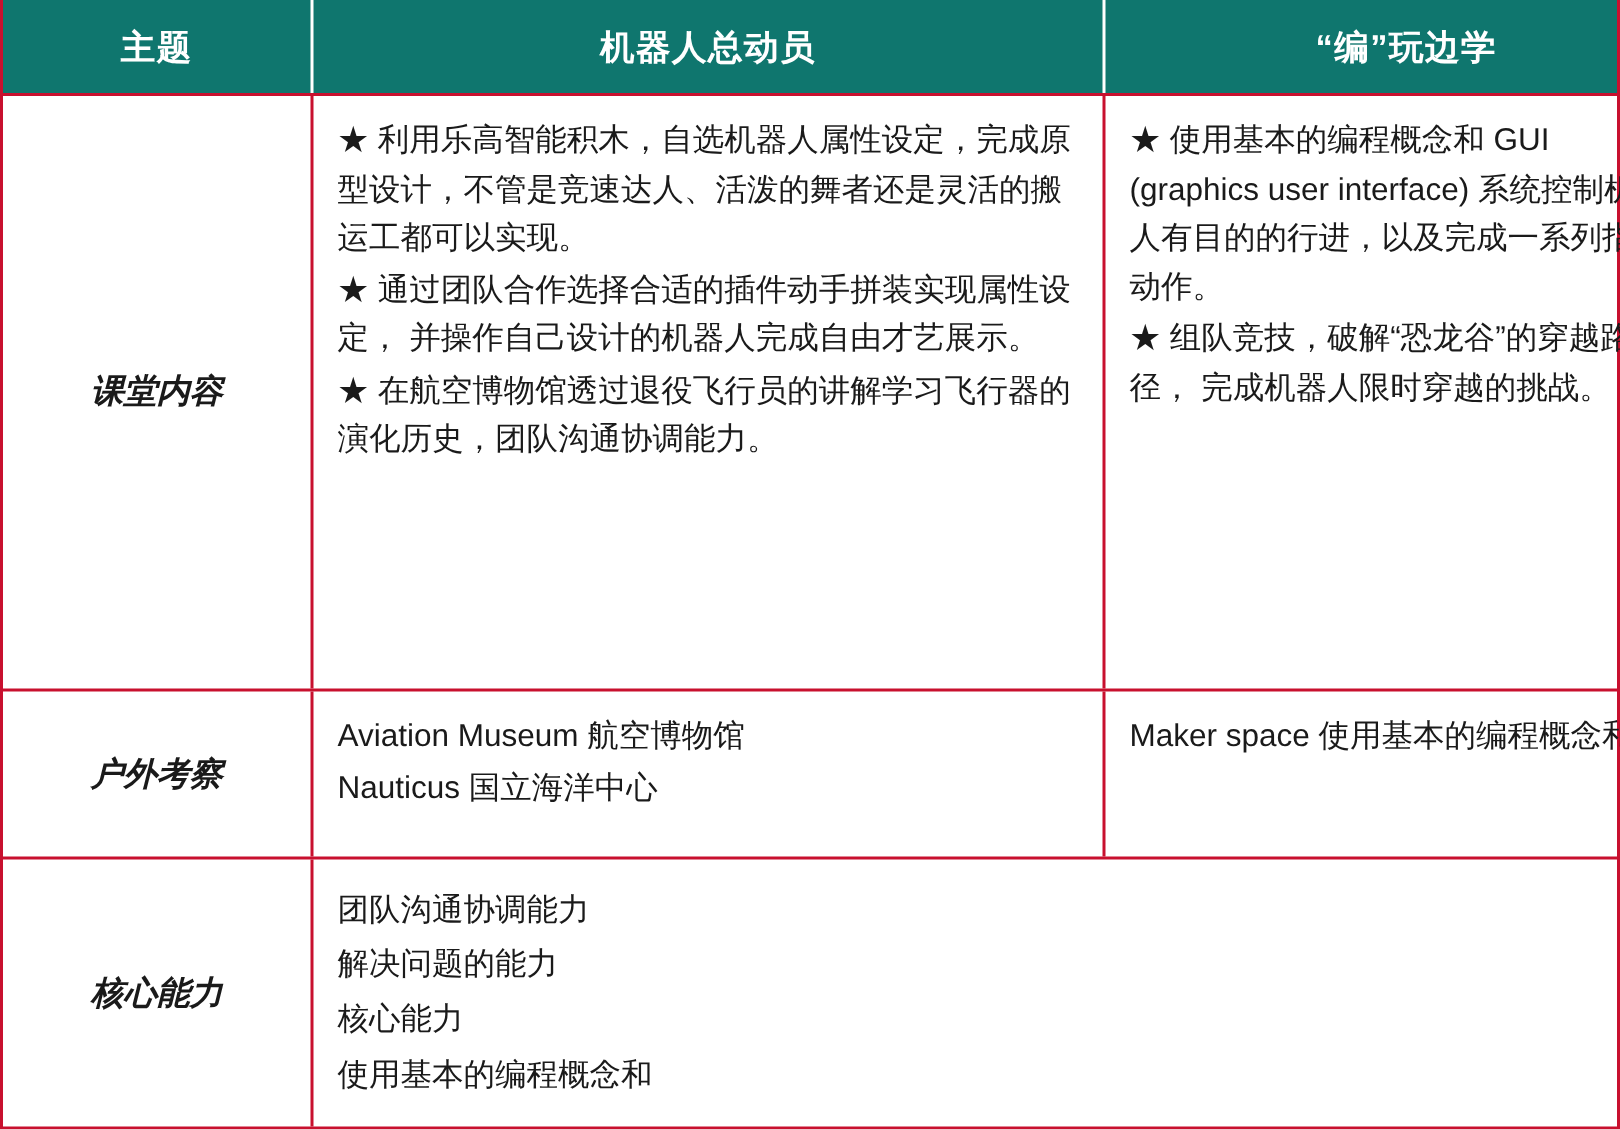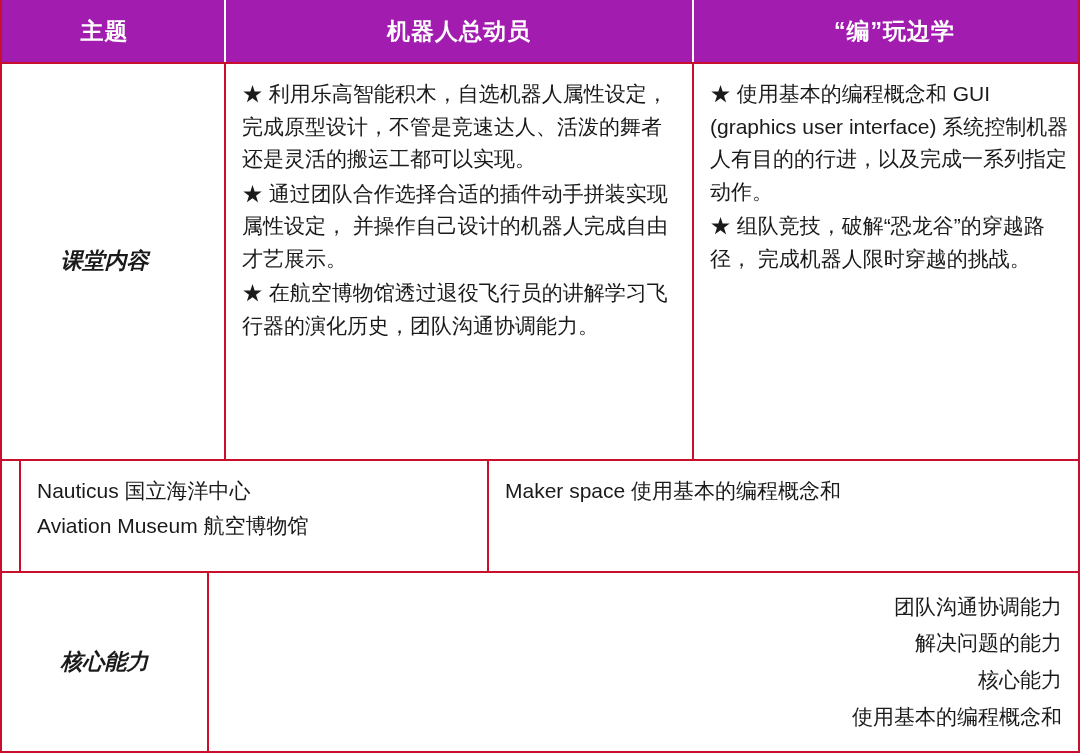--- a/index.html
+++ b/index.html
@@ -23,36 +23,36 @@
     border: 2px solid #c8102e;
     border-top: none;
     border-bottom: none;
   }
   .row {
     display: flex;
     width: 100%;
     box-sizing: border-box;
   }
   .header-row {
-    background: #a21caf;
+    background: #0f766e;
     color: #ffffff;
     height: 62px;
     align-items: stretch;
   }
   .header-cell {
     display: flex;
     align-items: center;
     justify-content: center;
     font-weight: bold;
     font-size: 23px;
     letter-spacing: 1px;
     box-sizing: border-box;
   }
   .col1 { width: 205px; flex: none; }
-  .col2 { width: 468px; flex: none; margin-left: 17px; }
+  .col2 { width: 528px; flex: none; }
   .col3 { width: 403px; flex: none; }
   .col-merged { width: 871px; flex: none; }
 
   .header-cell.col2 { border-left: 2px solid #ffffff; }
   .header-cell.col3 { border-left: 2px solid #ffffff; }
 
   .body-row {
     border-top: 2px solid #c8102e;
     border-bottom: 2px solid #c8102e;
     box-sizing: border-box;
@@ -80,21 +80,21 @@
     margin: 0 0 2px 0;
   }
   .content-cell.vcenter {
     display: flex;
     flex-direction: column;
     justify-content: flex-start;
   }
   .center-block {
     display: flex;
     flex-direction: column;
-    align-items: flex-end;
+    align-items: flex-start;
     justify-content: center;
     text-align: center;
     font-size: 21px;
     line-height: 1.75;
   }
   .row-content { height: 399px; }
   .row-outdoor { height: 112px; }
   .row-skills  { height: 180px; }
 </style>
 </head>
@@ -115,23 +115,24 @@
       <p>★ 通过团队合作选择合适的插件动手拼装实现属性设定， 并操作自己设计的机器人完成自由才艺展示。</p>
       <p>★ 在航空博物馆透过退役飞行员的讲解学习飞行器的演化历史，团队沟通协调能力。</p>
     </div>
     <div class="cell col3 content-cell vcenter divider-left">
       <p>★ 使用基本的编程概念和 GUI (graphics user interface) 系统控制机器人有目的的行进，以及完成一系列指定动作。</p>
       <p>★ 组队竞技，破解“恐龙谷”的穿越路径， 完成机器人限时穿越的挑战。</p>
     </div>
   </div>
 
   <div class="row body-row row-outdoor">
+    <div class="cell col1 label-cell">户外考察</div>
     <div class="cell col2 content-cell vcenter divider-left">
+      <p>Aviation Museum 航空博物馆</p>
       <p>Nauticus 国立海洋中心</p>
-      <p>Aviation Museum 航空博物馆</p>
     </div>
     <div class="cell col3 content-cell vcenter divider-left">
       <p>Maker space 使用基本的编程概念和</p>
     </div>
   </div>
 
   <div class="row body-row row-skills">
     <div class="cell col1 label-cell">核心能力</div>
     <div class="cell col-merged center-block divider-left">
       <div>团队沟通协调能力</div>

